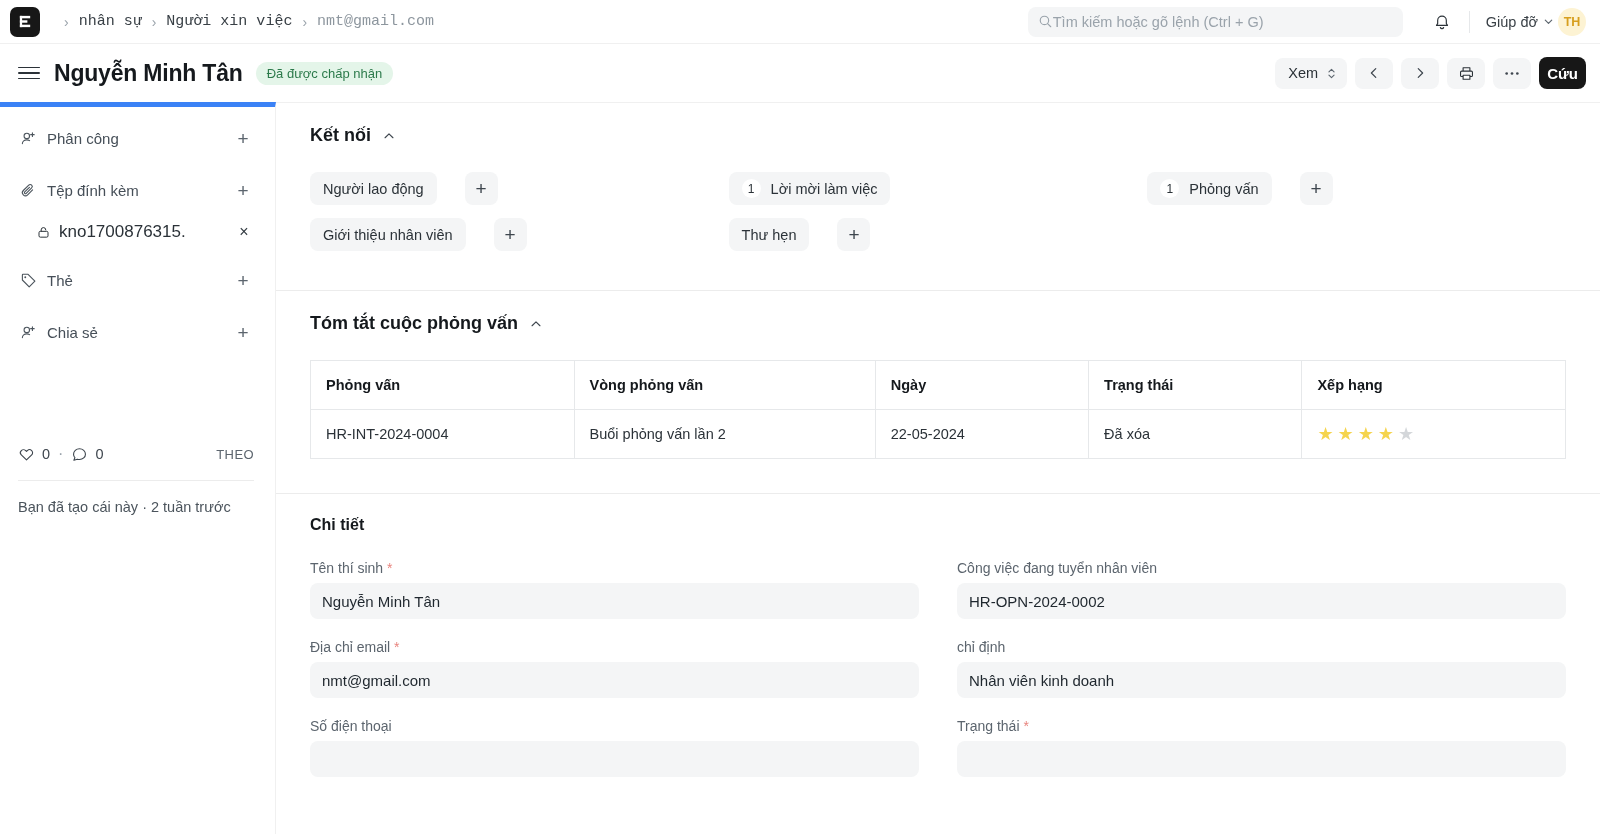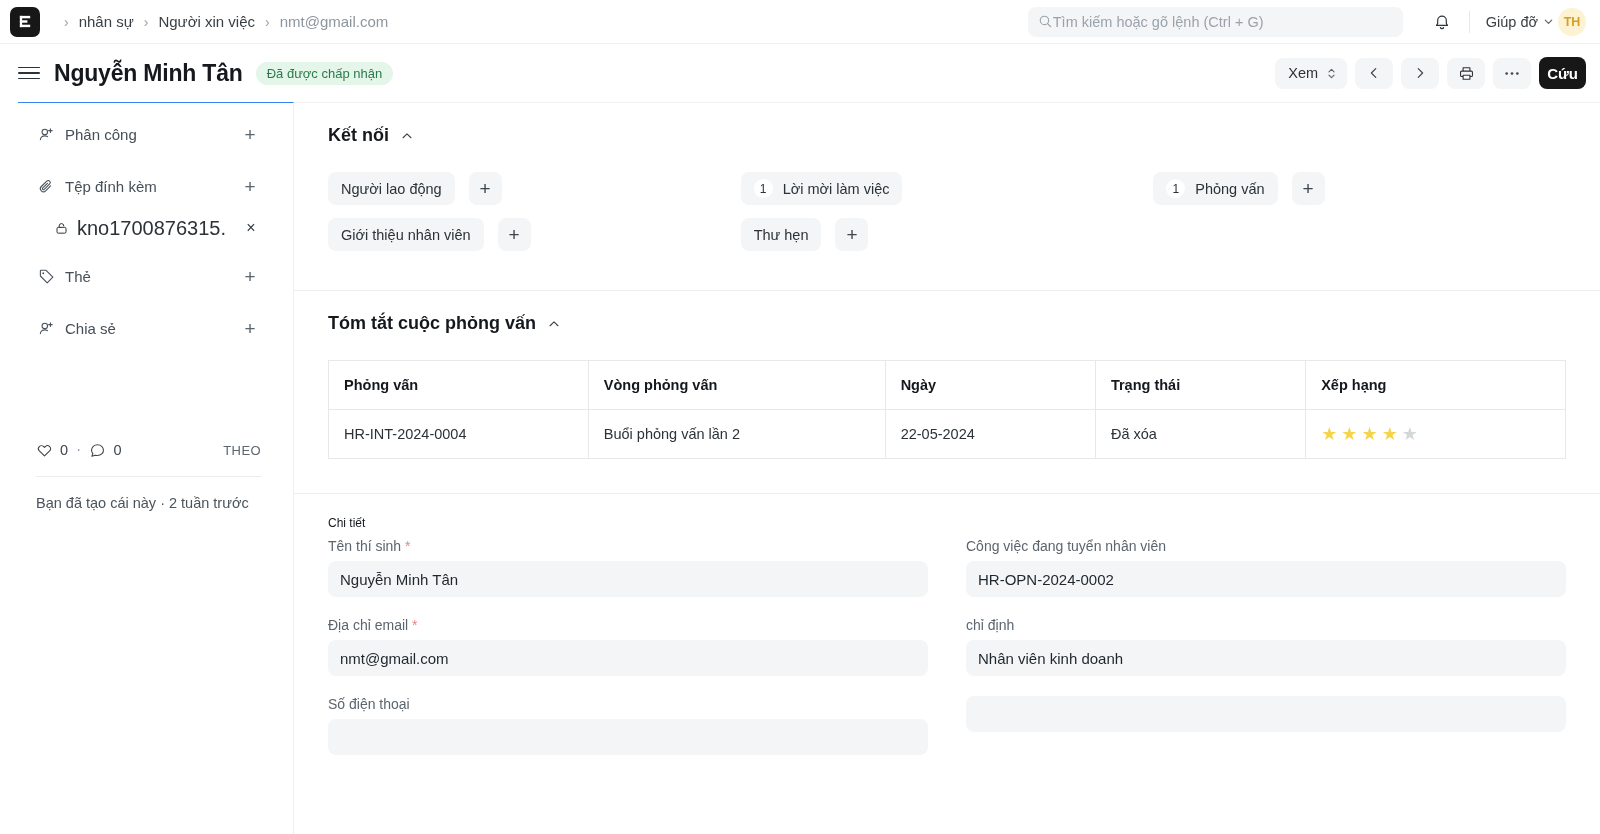--- a/index.html
+++ b/index.html
@@ -28,21 +28,21 @@
     flex: 0 0 auto;
   }
   .logo-glyph { display:block; }
   .crumbs {
     display: flex; align-items: center;
     margin-left: 16px;
     font-size: 15px;
     gap: 2px;
   }
   .crumb-sep { color: #9aa3ab; font-size: 14px; padding: 0 8px; }
-  .crumb { color: #383f45; text-decoration: none; white-space: nowrap; }
+  .crumb { color: #383f45; text-decoration: none; white-space: nowrap; font-family: Liberation Mono, monospace; }
   .crumb.muted { color: #8d969e; }
 
   .nav-spacer { flex: 1 1 auto; }
 
   .searchbox {
     width: 375px; height: 30px;
     background: #f4f5f6;
     border-radius: 8px;
     display: flex; align-items: center;
     padding: 0 10px;
@@ -107,65 +107,64 @@
     height: 32px;
   }
 
   
   .body-wrap { display: flex; height: calc(834px - 44px - 58px); }
 
   
   .sidebar {
     width: 276px; flex: 0 0 276px;
     border-right: 1px solid #f0f0f0;
-    border-top: 1px solid #3b82f6;
-    padding: 14px 32px 0 18px;
+    border-top: 5px solid #3b82f6;
+    padding: 14px 21px 0 18px;
     overflow: hidden;
-    margin-left: 18px;
   }
   .side-row {
     display: flex; align-items: center;
     height: 34px;
     margin-bottom: 18px;
   }
   .side-row .ico { width: 20px; display:flex; align-items:center; justify-content:center; flex:0 0 20px; margin-right: 9px; }
   .side-label { font-size: 15px; color: #464f58; flex: 1 1 auto; }
   .plus {
     width: 22px; height: 22px;
     display:flex; align-items:center; justify-content:center;
     color: #5c656e; font-size: 19px; line-height: 1;
     cursor: pointer;
   }
   .attach-row {
     display: flex; align-items: center;
     height: 30px; margin: -8px 0 16px 0;
     padding-left: 18px;
   }
   .attach-row .lock { margin-right: 8px; display:flex; }
-  .attach-name { font-size: 20px; color: #2b3238; flex: 1 1 auto; white-space: nowrap; overflow: hidden; }
+  .attach-name { font-size: 17px; color: #2b3238; flex: 1 1 auto; white-space: nowrap; overflow: hidden; }
   .attach-x { width: 20px; display:flex; align-items:center; justify-content:center; color:#343c43; cursor:pointer; }
 
   .side-foot { margin-top: 92px; }
   .stats { display: flex; align-items: center; height: 26px; }
   .stat { display: flex; align-items: center; gap: 7px; font-size: 14.5px; color: #3e464e; }
   .dot-sep { padding: 0 8px; color: #9aa3ab; }
   .follow { margin-left: auto; font-size: 13px; color: #5c656e; letter-spacing: 0.4px; cursor: pointer; }
   .hr { height:1px; background:#ececec; margin: 13px 0 16px 0; }
   .meta { font-size: 14.5px; color: #4b545c; line-height: 1.5; margin-bottom: 16px; }
 
   
   .main { flex: 1 1 auto; border-top: 1px solid #f0f0f0; overflow: hidden; }
   .section { padding: 22px 34px 0 34px; border-bottom: 1px solid #ececec; }
   .sec-head { display: flex; align-items: center; gap: 11px; margin-bottom: 26px; }
   .sec-title { font-size: 18px; font-weight: 700; color: #15191d; }
   .chev-up { display:flex; cursor:pointer; }
 
   .conn-grid { display: flex; padding-bottom: 26px; }
   .conn-col { flex: 0 0 33.33%; }
-  .conn-line { display: flex; align-items: center; gap: 14px; margin-bottom: 13px; }
+  .conn-line { display: flex; align-items: center; gap: 28px; margin-bottom: 13px; }
   .chip {
     background: #f4f5f6;
     border-radius: 8px;
     height: 33px;
     display: flex; align-items: center;
     padding: 0 13px;
     font-size: 14.5px; color: #2b3238;
     cursor: pointer;
     gap: 10px;
   }
@@ -193,21 +192,21 @@
     font-size: 14.5px;
   }
   table.summary th:last-child, table.summary td:last-child { border-right: none; }
   table.summary th { font-weight: 700; color: #15191d; border-bottom: 1px solid #e6e8ea; }
   table.summary td { color: #2b3238; font-weight: 400; }
   .stars { display: flex; gap: 4px; }
   .star { font-size: 18px; line-height: 1; }
 
   
   .details { padding: 22px 34px 0 34px; }
-  .det-title { font-size: 12px; font-weight: 400; color: #15191d; margin-bottom: 8px; }
+  .det-title { font-size: 16px; font-weight: 700; color: #15191d; margin-bottom: 26px; }
   .form-grid { display: flex; gap: 38px; }
   .form-col { flex: 1 1 50%; }
   .field { margin-bottom: 20px; }
   .flabel { font-size: 14px; color: #5c656e; margin-bottom: 7px; display: block; }
   .req { color: #e8847e; }
   .finput {
     width: 100%; height: 36px;
     background: #f4f5f6;
     border: none; border-radius: 8px;
     padding: 0 12px;
@@ -525,20 +524,21 @@
             <label class="flabel"><span>Công việc đang tuyển nhân viên</span></label>
             <input class="finput" type="text" value="HR-OPN-2024-0002" style="">
           </div>
 
           <div class="field">
             <label class="flabel"><span>chỉ định</span></label>
             <input class="finput" type="text" value="Nhân viên kinh doanh" style="">
           </div>
 
           <div class="field">
+            <label class="flabel"><span>Trạng thái</span> <span class="req">*</span></label>
             <input class="finput" type="text" value="" style="">
           </div>
 
         </div>
       </div>
     </section>
 
   </main>
 </div>
 

